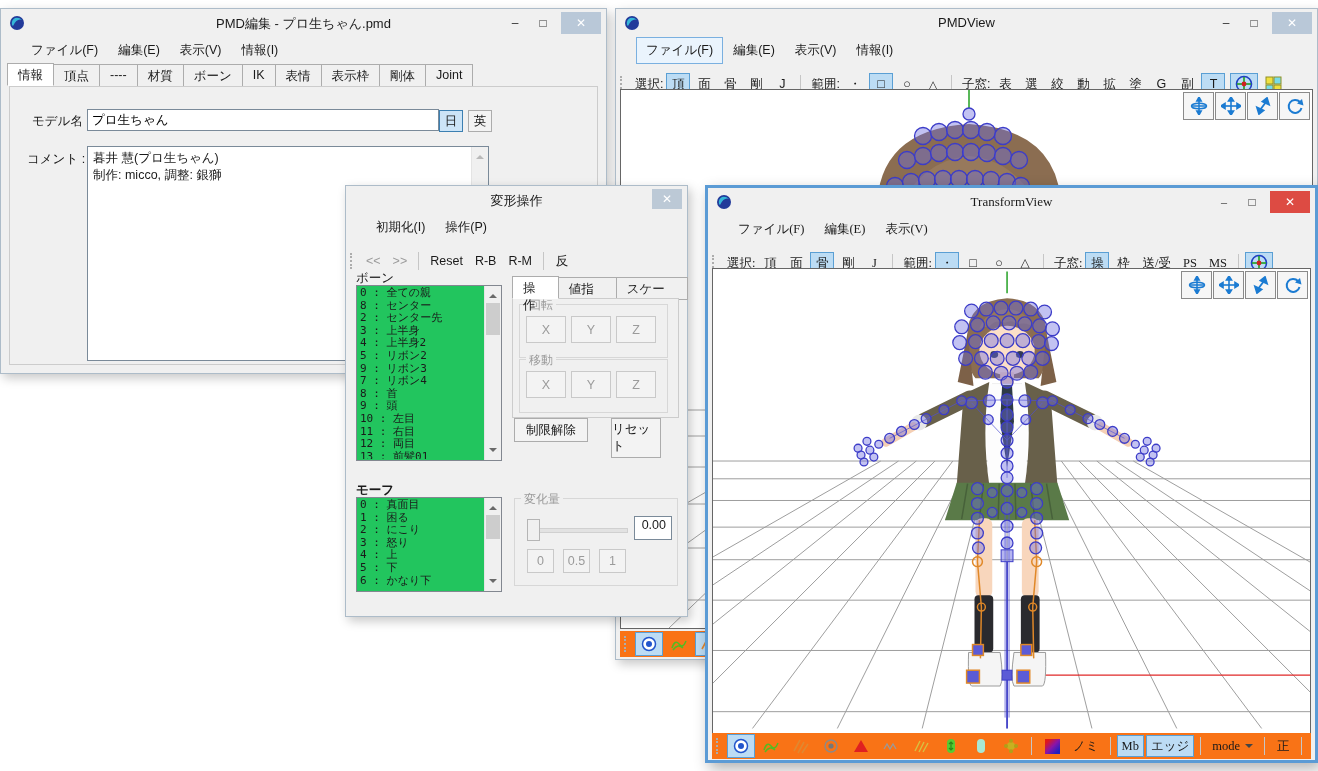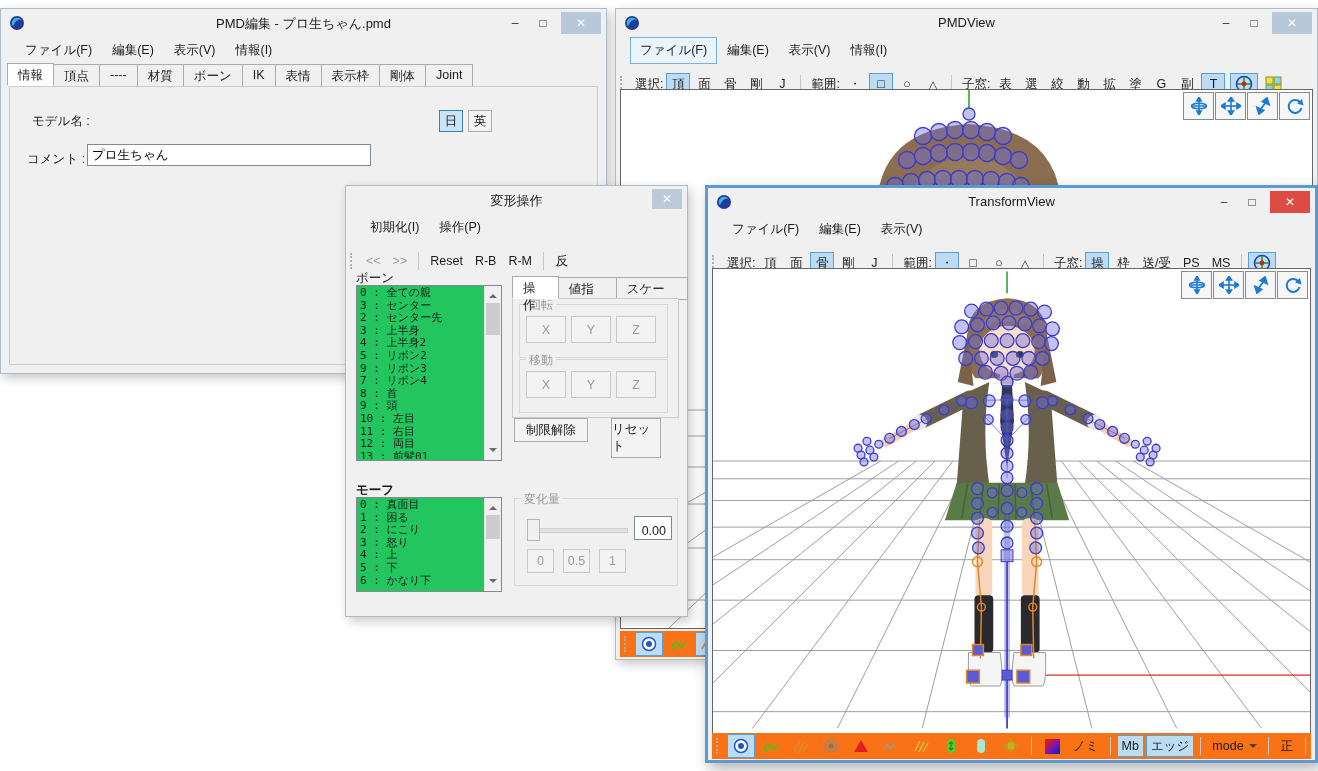--- a/index.html
+++ b/index.html
@@ -1,29 +1,29 @@
 <!DOCTYPE html>
 <html><head>
 <meta charset="utf-8">
 <style>
   html,body{margin:0;padding:0;}
   body{width:1318px;height:771px;position:relative;background:#fff;overflow:hidden;
        font-family:"Liberation Sans","DejaVu Sans",sans-serif;font-size:12.5px;color:#1a1a1a;}
   .win{position:absolute;background:#f0f0f0;}
   .w-inactive{border:1px solid #adbcc9;box-shadow:3px 4px 10px rgba(0,0,0,.22);}
-  .w-active{border:3px solid #5b9bd5;box-shadow:4px 6px 14px rgba(0,0,0,.3);}
+  .w-active{border:3px solid #5b9bd5;box-shadow:4px 6px 14px rgba(0,0,0,.3);font-family:Liberation Serif, serif;}
   .titlebar{position:relative;height:28px;}
   .titlebar .title{position:absolute;left:0;right:0;top:6px;text-align:center;font-size:13px;}
   .appicon{position:absolute;left:8px;top:6px;z-index:2;}
   .capbtns{position:absolute;right:5px;top:3px;display:flex;align-items:center;z-index:2;}
   .cap{width:28px;height:22px;display:flex;align-items:center;justify-content:center;color:#333;font-size:12px;}
   .cap.close{width:40px;background:#b9c8d8;color:#fff;margin-left:4px;}
   .cap.close.red{background:#dd4b43;}
   .cap.close.small{width:30px;height:20px;background:#bcc9d6;}
-  .menubar{display:flex;align-items:center;height:26px;padding:0 14px;}
+  .menubar{display:flex;align-items:center;height:26px;padding:0 20px;}
   .menu-item{padding:4px 9px;border:1px solid transparent;}
   .menubar .active{border-color:#7ab0e0;background:#eaf4fd;}
   .toolbar{display:flex;align-items:center;height:26px;position:relative;margin-top:8px;}
   .grip{width:3px;height:16px;border-left:2px dotted #adadad;margin:0 5px 0 4px;}
   .tb-label{margin:0 2px 0 5px;white-space:nowrap;}
   .tb-group{display:flex;align-items:center;}
   .tbtn{min-width:14px;height:20px;display:flex;align-items:center;justify-content:center;
         padding:0 4px;margin:0 1px;border:1px solid transparent;white-space:nowrap;}
   .tbtn.active{background:#bcdcf4;border-color:#5a9fd4;}
   .gray-items .tbtn{color:#9b9b9b;}
@@ -54,21 +54,21 @@
   .viewport{position:absolute;background:#fff;border:1px solid #666;overflow:hidden;}
   .viewbtns{position:absolute;top:2px;right:2px;display:flex;}
   .vbtn{width:29px;height:26px;border:1px solid #8a8a8a;background:#f6f6f6;display:flex;align-items:center;justify-content:center;margin-left:1px;}
   .bottombar{position:absolute;display:flex;align-items:center;background:#f97316;}
   .ibtn{width:26px;height:22px;display:flex;align-items:center;justify-content:center;margin:0 1px;border:1px solid transparent;}
   .ibtn.active{background:#bcdcf4;border-color:#5a9fd4;}
   .grad-sq{width:15px;height:15px;background:linear-gradient(135deg,#e01818 15%,#8a14a8 50%,#2020c0 85%);}
   .caret{width:0;height:0;border:4px solid transparent;border-top-color:#444;margin:4px 0 0 5px;}
   .slider-track{position:absolute;height:3px;background:#e2e2e2;border:1px solid #d0d0d0;}
   .slider-thumb{position:absolute;width:11px;height:20px;background:#f0f0f0;border:1px solid #b5b5b5;}
-  .valuebox{position:absolute;background:#fff;border:1px solid #7a8a99;text-align:right;padding:7px 5px 0 0;box-sizing:border-box;font-size:12.5px;}
+  .valuebox{position:absolute;background:#fff;border:1px solid #7a8a99;text-align:right;padding:1px 5px 0 0;box-sizing:border-box;font-size:12.5px;}
 </style>
 </head>
 <body>
 
 <div class="win w-inactive" id="win-pmdedit" style="left:0;top:8px;width:605px;height:364px;z-index:1;">
   <div class="titlebar">
     <svg class="appicon" width="16" height="16" viewBox="0 0 16 16">
         <circle cx="8" cy="8" r="7" fill="#223a9a"></circle>
         <path d="M4,11 Q8,3 13,5 Q10,2 6,3 Q2,5 3,10 Z" fill="#35b6d8"></path>
       </svg>
@@ -92,24 +92,32 @@
       <div class="tab">材質</div>
       <div class="tab">ボーン</div>
       <div class="tab">IK</div>
       <div class="tab">表情</div>
       <div class="tab">表示枠</div>
       <div class="tab">剛体</div>
       <div class="tab">Joint</div>
     </div>
   <div class="tabpanel" style="left:8px;top:77px;right:8px;bottom:8px;">
     <span class="lbl" style="left:22px;top:26px;">モデル名 :</span>
-    <input class="textbox" style="left: 77px; top: 22px; width: 284px; height: 22px; margin-top: 35px;" value="プロ生ちゃん">
+    <input class="textbox" style="left: 77px; top: 22px; width: 352px; height: 22px;" value="プロ生ちゃん">
     <div class="btn blue" style="left:429px;top:23px;width:24px;height:22px;">日</div>
     <div class="btn" style="left:458px;top:23px;width:24px;height:22px;">英</div>
     <span class="lbl" style="left:17px;top:64px;">コメント :</span>
+    <div class="textbox" style="left:77px;top:59px;width:402px;height:215px;padding:3px 20px 3px 5px;">
+      <div style="white-space:pre-line;">暮井 慧(プロ生ちゃん)
+制作: micco, 調整: 銀獅</div>
+      <div class="sb light">
+        <div class="sb-btn up"></div>
+        <div class="sb-btn down"></div>
+      </div>
+    </div>
   </div>
 </div>
 
 <div class="win w-inactive" id="win-pmdview" style="left:615px;top:8px;width:701px;height:650px;z-index:2;">
   <div class="titlebar">
     <svg class="appicon" width="16" height="16" viewBox="0 0 16 16">
         <circle cx="8" cy="8" r="7" fill="#223a9a"></circle>
         <path d="M4,11 Q8,3 13,5 Q10,2 6,3 Q2,5 3,10 Z" fill="#35b6d8"></path>
       </svg>
     <div class="title">PMDView</div>
@@ -308,21 +316,21 @@
         <div class="tbtn">R-M</div>
       </div>
     <div class="tb-sep"></div>
     <div class="tbtn">反</div>
   </div>
 
   <span class="lbl" style="left:10px;top:84px;">ボーン</span>
   <div class="listbox" style="left:10px;top:99px;width:146px;height:176px;">
     <div class="lb-items">
         <div class="lb-item">0 : 全ての親</div>
-        <div class="lb-item">3 : センター</div>
+        <div class="lb-item">8 : センター</div>
         <div class="lb-item">2 : センター先</div>
         <div class="lb-item">3 : 上半身</div>
         <div class="lb-item">4 : 上半身2</div>
         <div class="lb-item">5 : リボン2</div>
         <div class="lb-item">9 : リボン3</div>
         <div class="lb-item">7 : リボン4</div>
         <div class="lb-item">8 : 首</div>
         <div class="lb-item">9 : 頭</div>
         <div class="lb-item">10 : 左目</div>
         <div class="lb-item">11 : 右目</div>

